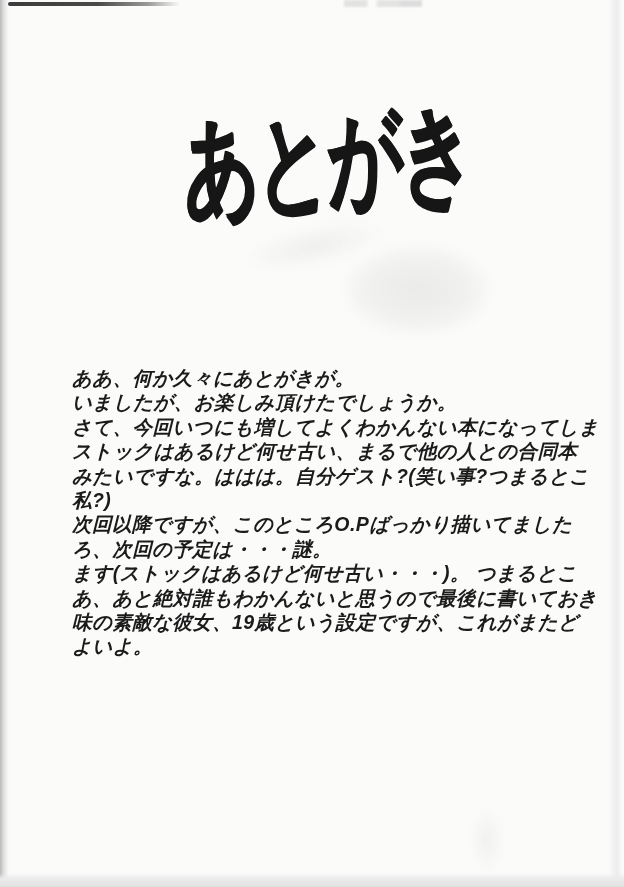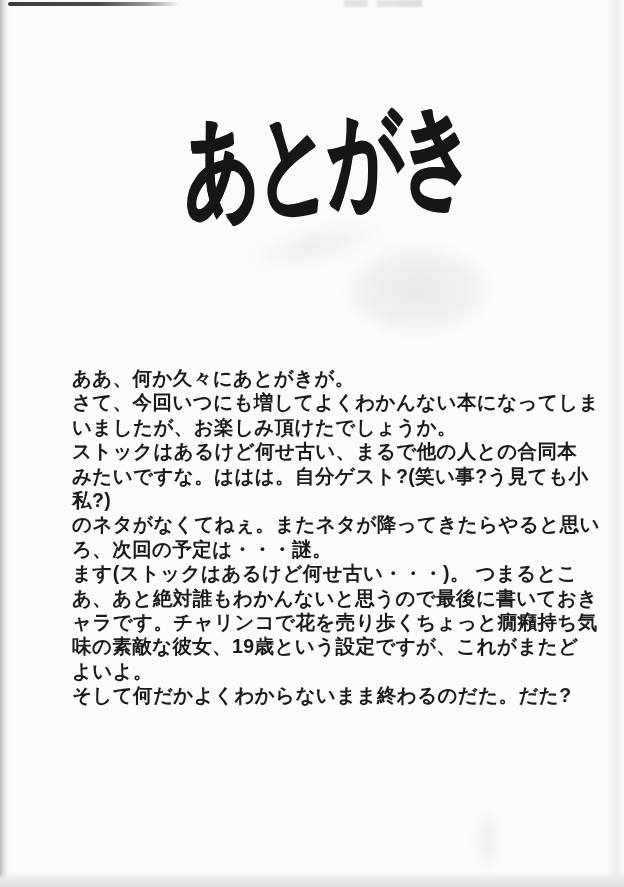--- a/index.html
+++ b/index.html
@@ -93,20 +93,21 @@
     top: 366px;
     width: 520px;
     color: #1b1b1b;
     font-size: 19.5px;
     font-weight: bold;
     line-height: 24.4px;
     letter-spacing: 0.4px;
   }
   .afterword .line {
     white-space: pre;
+    font-style: italic;
   }
 </style>
 </head>
 <body>
 
 <div class="scan-page">
 
   <div class="edge-left"></div>
   <div class="edge-right"></div>
   <div class="edge-bottom"></div>
@@ -114,28 +115,26 @@
   <div class="edge-top-smudge"></div>
 
   <div class="ghost ghost-a"></div>
   <div class="ghost ghost-b"></div>
   <div class="ghost ghost-c"></div>
 
   <div class="title">あとがき</div>
 
   <div class="afterword">
     <div class="line">ああ、何か久々にあとがきが。</div>
+    <div class="line">いましたが、お楽しみ頂けたでしょうか。</div>
     <div class="line">さて、今回いつにも増してよくわかんない本になってしま</div>
-    <div class="line">いましたが、お楽しみ頂けたでしょうか。</div>
     <div class="line">ストックはあるけど何せ古い、まるで他の人との合同本</div>
-    <div class="line">みたいですな。ははは。自分ゲスト?(笑い事?う見ても小</div>
+    <div class="line">みたいですな。ははは。自分ゲスト?(笑い事?つまるとこ</div>
     <div class="line">私?)</div>
-    <div class="line">のネタがなくてねぇ。またネタが降ってきたらやると思い</div>
+    <div class="line">次回以降ですが、このところO.Pばっかり描いてました</div>
     <div class="line">ろ、次回の予定は・・・謎。</div>
     <div class="line">ます(ストックはあるけど何せ古い・・・)。 つまるとこ</div>
     <div class="line">あ、あと絶対誰もわかんないと思うので最後に書いておき</div>
-    <div class="line">ャラです。チャリンコで花を売り歩くちょっと癇癪持ち気</div>
     <div class="line">味の素敵な彼女、19歳という設定ですが、これがまたど</div>
     <div class="line">よいよ。</div>
-    <div class="line">そして何だかよくわからないまま終わるのだた。だた?</div>
   </div>
 
 </div>
 
 </body></html>

